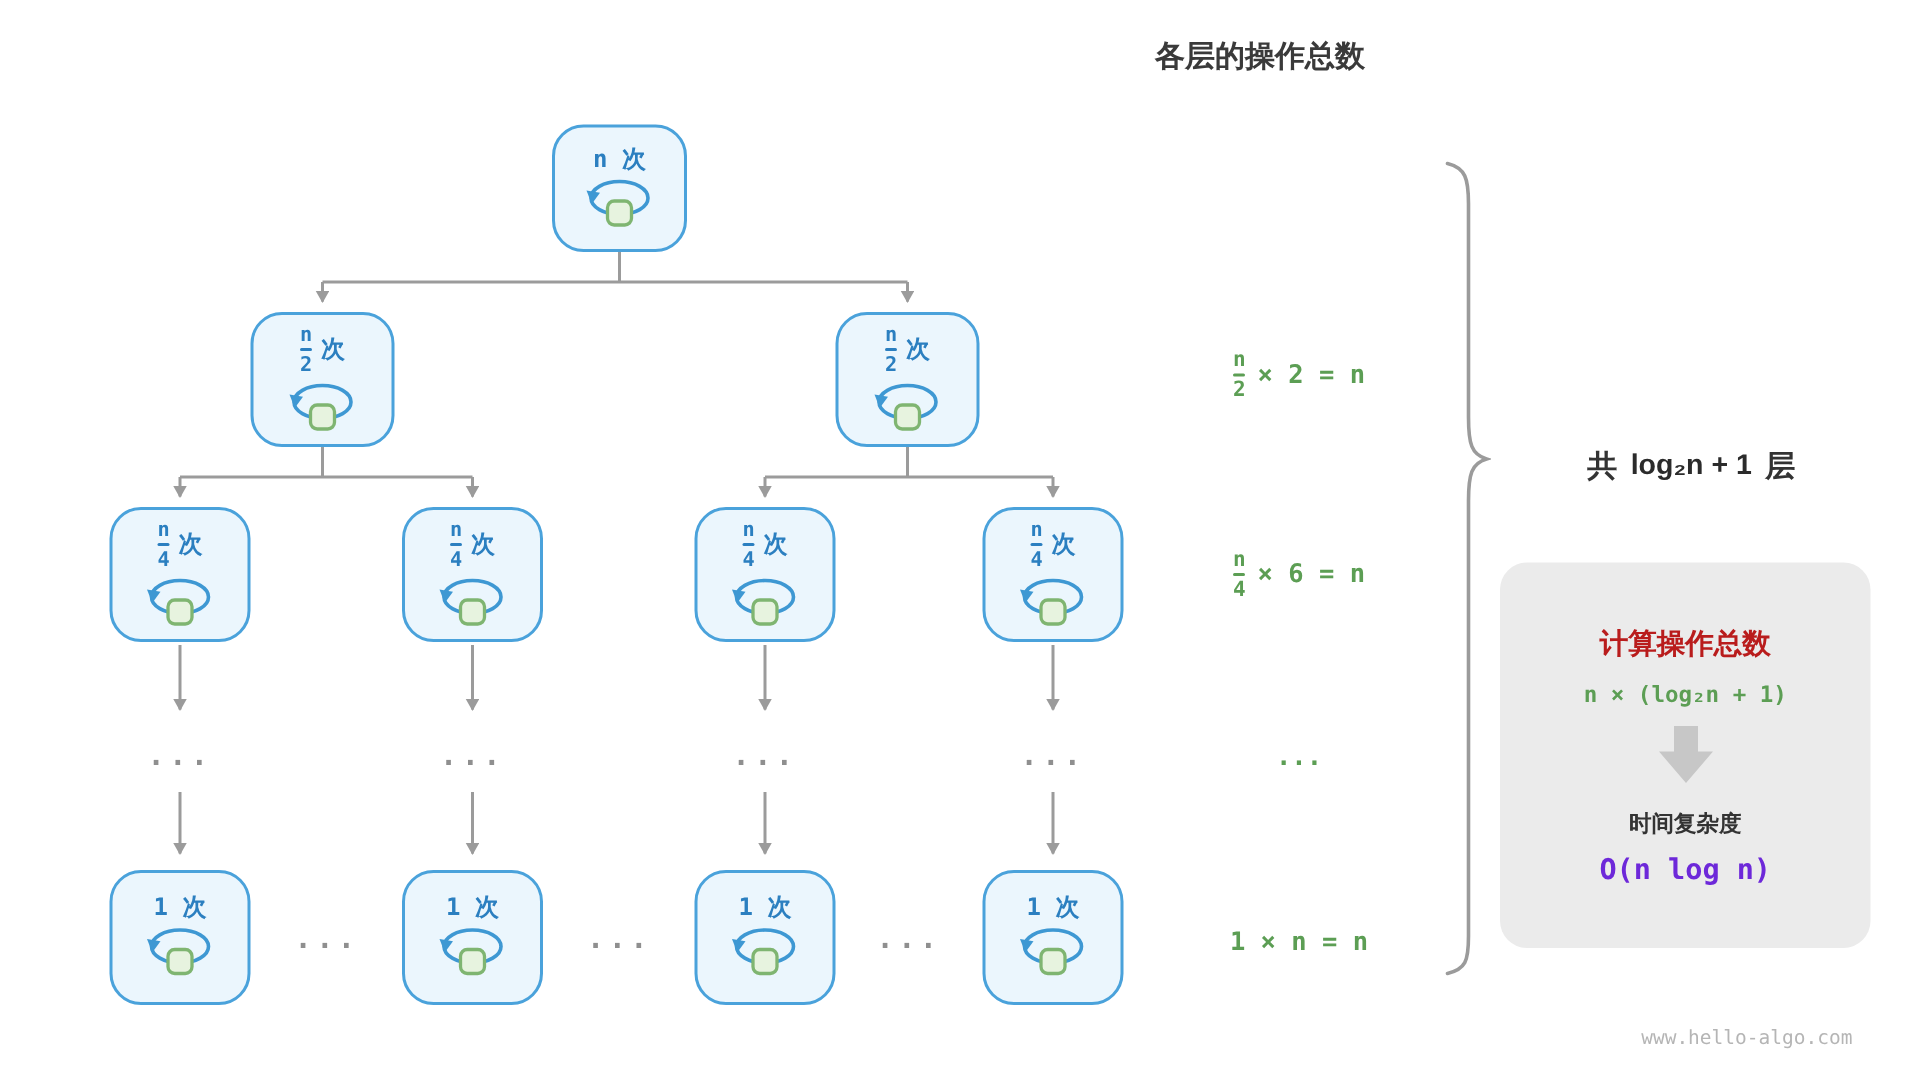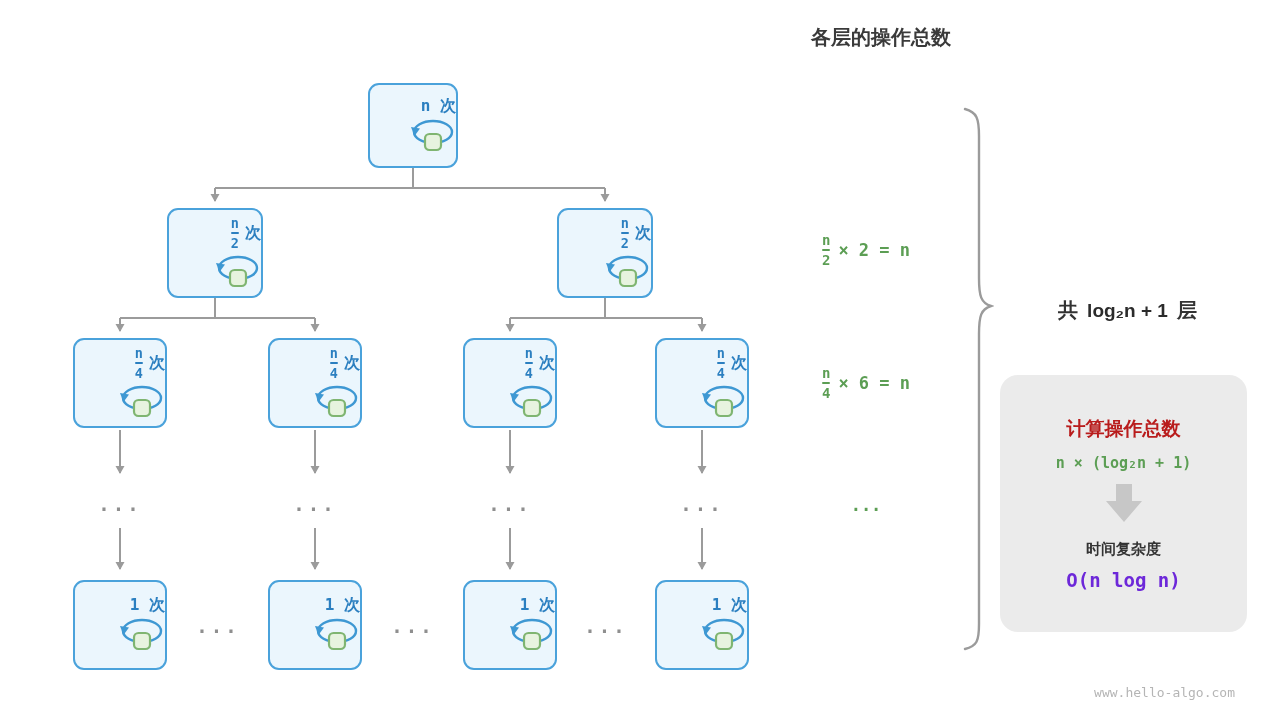--- a/index.html
+++ b/index.html
@@ -3,40 +3,40 @@
 <meta charset="utf-8">
 <style>
   html,body { margin:0; padding:0; background:#ffffff; }
   body { width:1280px; height:720px; font-family:"DejaVu Sans", sans-serif; }
   .canvas { position:relative; width:1280px; height:720px; background:#fff; overflow:hidden; }
 
   svg.connectors { position:absolute; left:0; top:0; pointer-events:none; }
 
   .node {
     position:absolute; box-sizing:border-box;
-    background:#EBF6FD; border:2.6px solid #4AA2DB; border-radius:11px;
-    display:flex; flex-direction:column; align-items:flex-end; justify-content:center; gap:4px;
+    background:#EBF6FD; border:2.6px solid #4AA2DB; border-radius:21px;
+    display:flex; flex-direction:column; align-items:center; justify-content:center; gap:4px;
   }
   .node-label {
     color:#2B7FC0; font-family:"DejaVu Sans Mono","DejaVu Sans",monospace;
     font-weight:bold; font-size:16px; display:flex; align-items:center; line-height:1;
   }
   .frac { display:inline-flex; flex-direction:column; align-items:center; line-height:1.05; }
   .frac .num, .frac .den { font-size:13.5px; font-weight:bold; }
   .frac .fbar { width:100%; height:2px; background:currentColor; margin:1.5px 0; border-radius:1px; }
   .node-label .suffix { margin-left:6px; }
   .loop-icon { height:36px; display:flex; align-items:center; justify-content:center; }
 
   .dots {
     position:absolute; color:#8F8F8F; font-family:"DejaVu Sans Mono",monospace;
     font-weight:bold; font-size:19px; letter-spacing:3px; text-align:center; line-height:20px;
   }
 
   .col-header {
-    position:absolute; left:770px; top:24px; width:222px; text-align:center;
+    position:absolute; left:770px; top:24px; width:222px; text-align:left;
     font-size:20px; font-weight:bold; color:#3A3A3A;
   }
 
   .annot {
     position:absolute; left:766px; width:200px;
     display:flex; align-items:center; justify-content:center;
     color:#5C9E54; font-family:"DejaVu Sans Mono","DejaVu Sans",monospace;
     font-weight:bold; font-size:17px;
   }
   .annot .frac .num, .annot .frac .den { font-size:14px; }
@@ -313,20 +313,23 @@
         <span class="fbar"></span>
         <span class="den">4</span>
       </span>
     <span class="rest">× 6 = n</span>
   </div>
 
   <div class="annot" style="top:492px;height:26px">
       <span>...</span>
     </div>
 
+  <div class="annot" style="top:615px;height:26px">
+      <span>1 × n = n</span>
+    </div>
 
   <div class="brace-label">
     <span>共</span>
     <span class="formula">log₂n + 1</span>
     <span>层</span>
   </div>
 
   <div class="summary">
     <div class="title">计算操作总数</div>
     <div class="formula">n × (log₂n + 1)</div>

